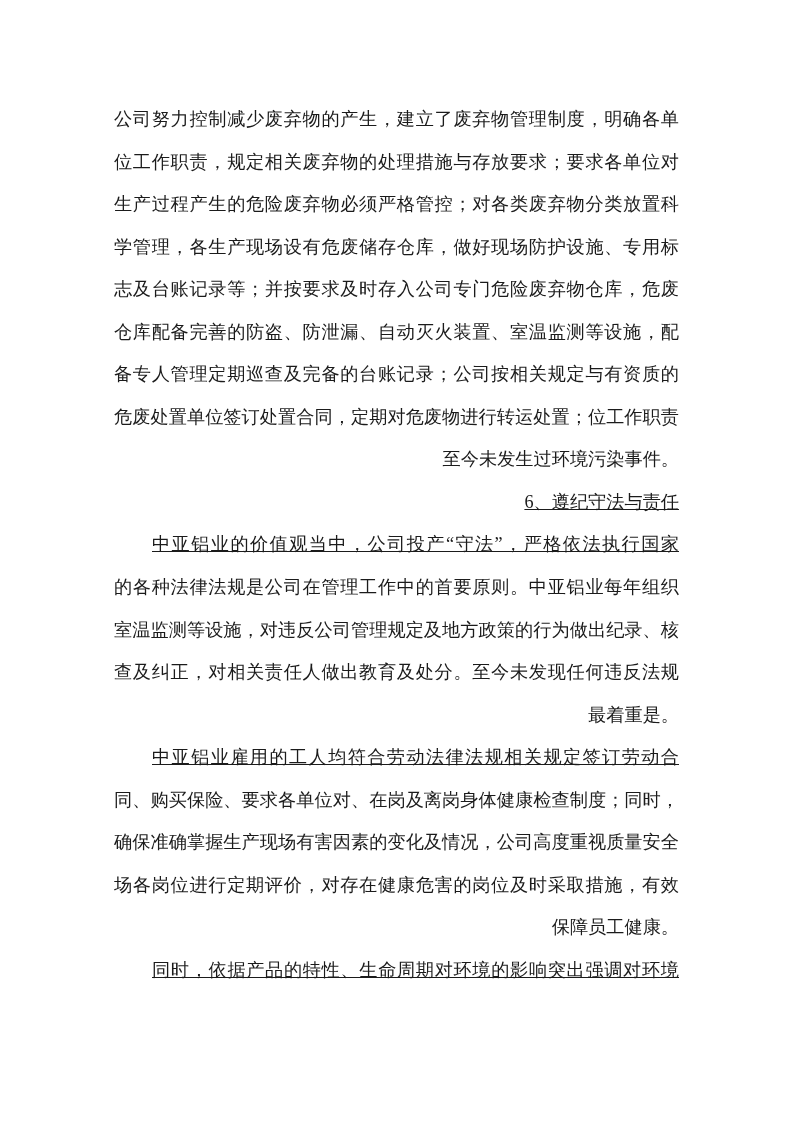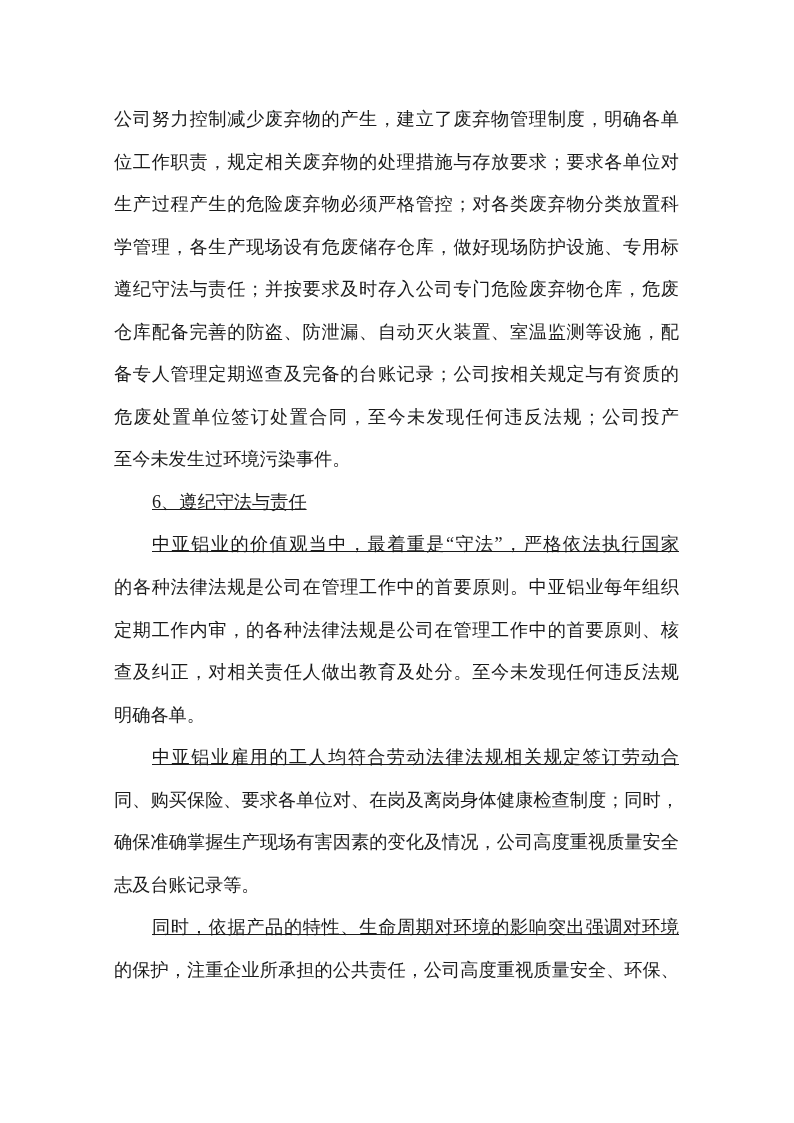--- a/index.html
+++ b/index.html
@@ -21,21 +21,21 @@
     position: absolute;
     left: 114px;
     top: 98px;
     width: 565px;
   }
   .line {
     height: 42.55px;
     line-height: 42.55px;
     font-size: 18.2px;
     white-space: nowrap;
-    text-align: left;
+    text-align: right;
     letter-spacing: 0;
   }
   .just {
     text-align: justify;
     text-align-last: justify;
     white-space: normal;
   }
   .indent {
     padding-left: 38px;
     text-decoration: underline;
@@ -45,45 +45,45 @@
 <body>
 
 <div class="page">
   <div class="content">
 
     <div>
       <div class="line just">公司努力控制减少废弃物的产生，建立了废弃物管理制度，明确各单</div>
       <div class="line just">位工作职责，规定相关废弃物的处理措施与存放要求；要求各单位对</div>
       <div class="line just">生产过程产生的危险废弃物必须严格管控；对各类废弃物分类放置科</div>
       <div class="line just">学管理，各生产现场设有危废储存仓库，做好现场防护设施、专用标</div>
-      <div class="line just">遵纪守法与责任；并按要求及时存入公司专门危险废弃物仓库，危废</div>
+      <div class="line just">志及台账记录等；并按要求及时存入公司专门危险废弃物仓库，危废</div>
       <div class="line just">仓库配备完善的防盗、防泄漏、自动灭火装置、室温监测等设施，配</div>
       <div class="line just">备专人管理定期巡查及完备的台账记录；公司按相关规定与有资质的</div>
-      <div class="line just">危废处置单位签订处置合同，至今未发现任何违反法规；公司投产</div>
+      <div class="line just">危废处置单位签订处置合同，定期对危废物进行转运处置；位工作职责</div>
       <div class="line">至今未发生过环境污染事件。</div>
     </div>
 
     <div>
       <div class="line indent">6、遵纪守法与责任</div>
     </div>
 
     <div>
-      <div class="line just indent">中亚铝业的价值观当中，最着重是“守法”，严格依法执行国家</div>
+      <div class="line just indent">中亚铝业的价值观当中，公司投产“守法”，严格依法执行国家</div>
       <div class="line just">的各种法律法规是公司在管理工作中的首要原则。中亚铝业每年组织</div>
-      <div class="line just">定期工作内审，的各种法律法规是公司在管理工作中的首要原则、核</div>
+      <div class="line just">室温监测等设施，对违反公司管理规定及地方政策的行为做出纪录、核</div>
       <div class="line just">查及纠正，对相关责任人做出教育及处分。至今未发现任何违反法规</div>
-      <div class="line">明确各单。</div>
+      <div class="line">最着重是。</div>
     </div>
 
     <div>
       <div class="line just indent">中亚铝业雇用的工人均符合劳动法律法规相关规定签订劳动合</div>
       <div class="line just">同、购买保险、要求各单位对、在岗及离岗身体健康检查制度；同时，</div>
       <div class="line just">确保准确掌握生产现场有害因素的变化及情况，公司高度重视质量安全</div>
-      <div class="line">志及台账记录等。</div>
+      <div class="line just">场各岗位进行定期评价，对存在健康危害的岗位及时采取措施，有效</div>
+      <div class="line">保障员工健康。</div>
     </div>
 
     <div>
       <div class="line just indent">同时，依据产品的特性、生命周期对环境的影响突出强调对环境</div>
-      <div class="line just">的保护，注重企业所承担的公共责任，公司高度重视质量安全、环保、</div>
     </div>
 
   </div>
 </div>
 
 </body></html>

